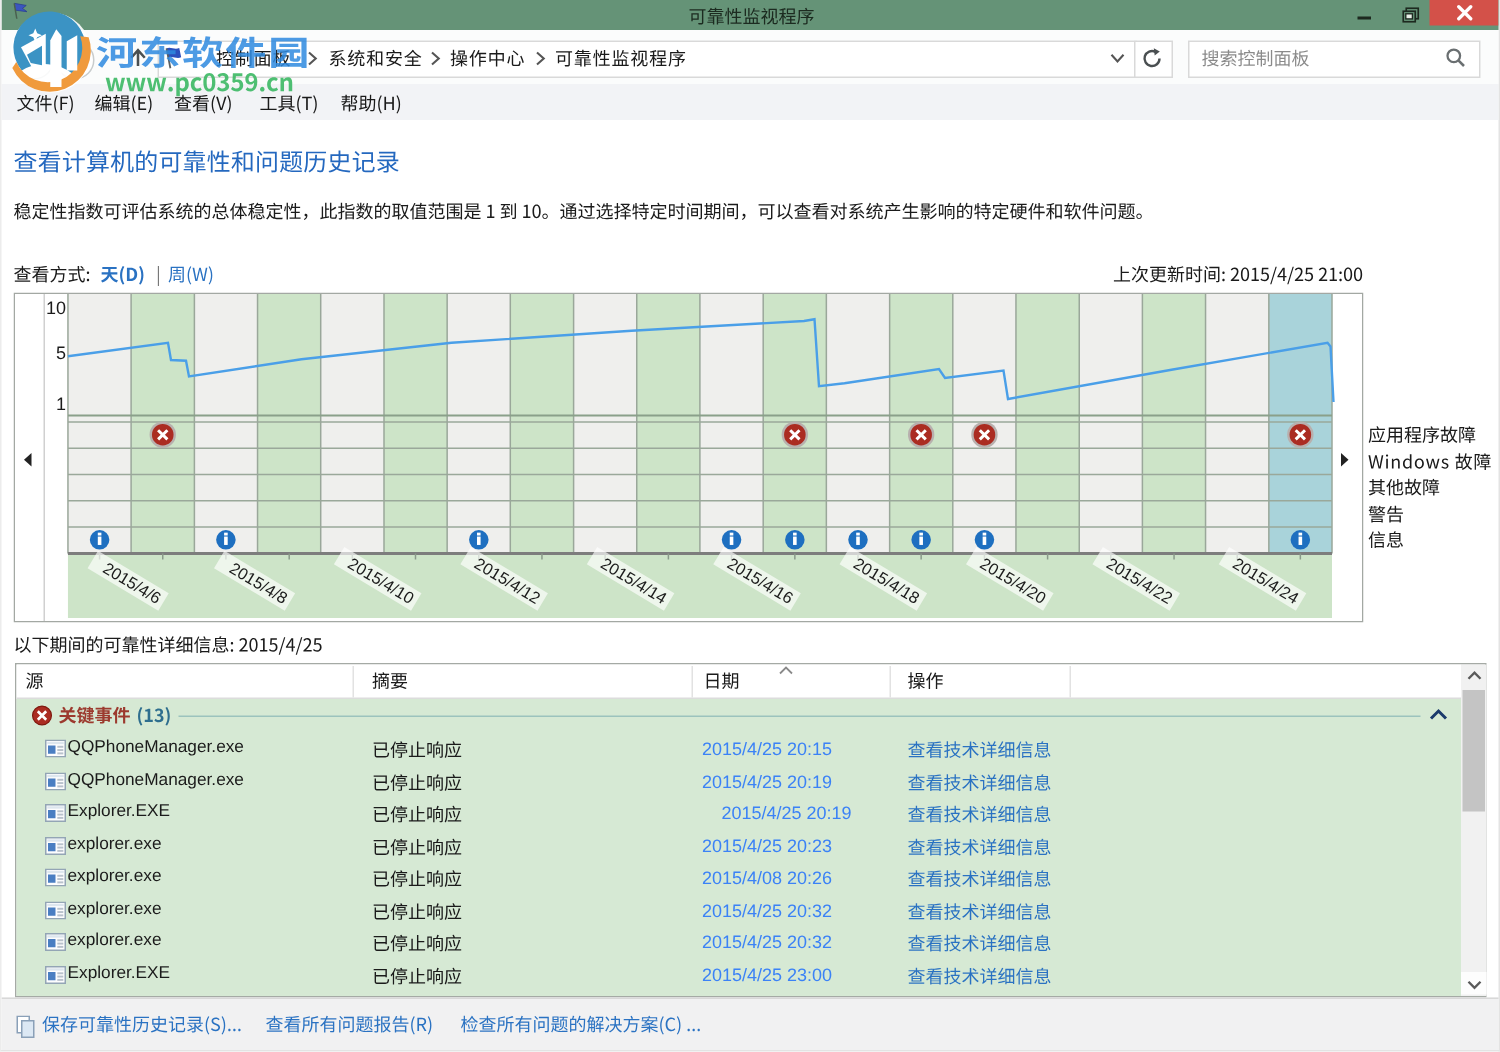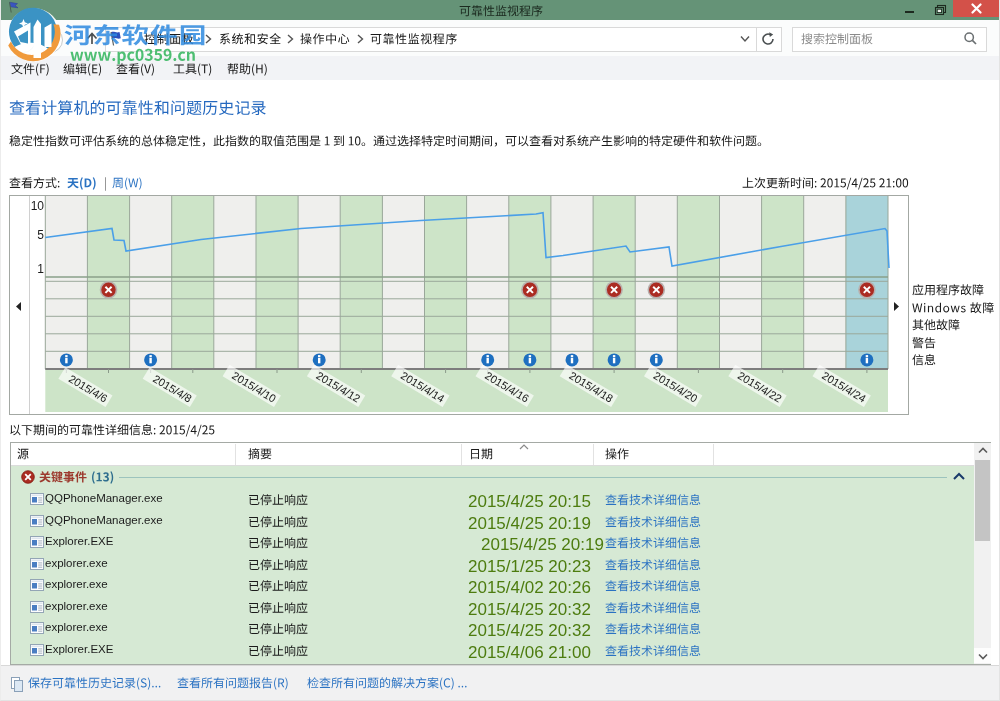--- a/index.html
+++ b/index.html
@@ -1,17 +1,17 @@
 <!DOCTYPE html>
 <html><head><meta charset="utf-8"><style>
 html,body{margin:0;padding:0}
 body{width:1000px;height:701px;position:relative;overflow:hidden;background:#fff;box-sizing:border-box;border-right:1px solid #e3e3e3;border-left:1px solid #ececec;border-bottom:1px solid #e3e3e3;
  font-family:"Liberation Sans",sans-serif;-webkit-font-smoothing:antialiased}
 .a{position:absolute}
-.t{font-size:17px;color:#4d7c0f}
+.t{font-size:12px;color:#3b82f6}
 </style></head><body>
 <div class="a" style="left:0;top:0;width:1000px;height:20px;background:#659377"></div>
 <svg class="a" style="left:7px;top:1px" width="13" height="13" viewBox="0 0 13 13">
 <path d="M1.5 1.2 L9.5 2.6 L7 4.6 L10 6.8 L2.2 5.8" fill="#3a55c0" stroke="#2a3f8f" stroke-width="0.5"></path>
 <line x1="1.5" y1="1.2" x2="3.2" y2="11.5" stroke="#49604f" stroke-width="1"></line>
   </svg>
 <div style="position:absolute;left:458.0px;top:4px;"><svg width="84.0" height="15" viewBox="0 0 84.0 15" style="overflow:visible">
       <g fill="#1c2b20" transform="translate(0,11.32) scale(0.012000,-0.012000)">
         <use href="#g53EF" x="0"></use>
         <use href="#g9760" x="1000"></use>
@@ -687,21 +687,21 @@
 <div class="a" style="left:44px;top:556.5px;font-size:11.5px;color:#1b1b1b">explorer.exe</div>
 <div style="position:absolute;left:247px;top:557.5px;"><svg width="60.0" height="15" viewBox="0 0 60.0 15" style="overflow:visible">
       <g fill="#1b1b1b" transform="translate(0,11.32) scale(0.012000,-0.012000)">
         <use href="#g5DF2" x="0"></use>
         <use href="#g505C" x="1000"></use>
         <use href="#g6B62" x="2000"></use>
         <use href="#g54CD" x="3000"></use>
         <use href="#g5E94" x="4000"></use>
       </g>
     </svg></div>
-<div class="a t" style="left:467px;top:556.5px">2015/1/25 20:23</div>
+<div class="a t" style="left:467px;top:556.5px">2015/4/25 20:23</div>
 <div style="position:absolute;left:604px;top:557.5px;"><svg width="96.0" height="15" viewBox="0 0 96.0 15" style="overflow:visible">
       <g fill="#2a72c2" transform="translate(0,11.32) scale(0.012000,-0.012000)">
         <use href="#g67E5" x="0"></use>
         <use href="#g770B" x="1000"></use>
         <use href="#g6280" x="2000"></use>
         <use href="#g672F" x="3000"></use>
         <use href="#g8BE6" x="4000"></use>
         <use href="#g7EC6" x="5000"></use>
         <use href="#g4FE1" x="6000"></use>
         <use href="#g606F" x="7000"></use>
@@ -718,21 +718,21 @@
 <div class="a" style="left:44px;top:578.0px;font-size:11.5px;color:#1b1b1b">explorer.exe</div>
 <div style="position:absolute;left:247px;top:579.0px;"><svg width="60.0" height="15" viewBox="0 0 60.0 15" style="overflow:visible">
       <g fill="#1b1b1b" transform="translate(0,11.32) scale(0.012000,-0.012000)">
         <use href="#g5DF2" x="0"></use>
         <use href="#g505C" x="1000"></use>
         <use href="#g6B62" x="2000"></use>
         <use href="#g54CD" x="3000"></use>
         <use href="#g5E94" x="4000"></use>
       </g>
     </svg></div>
-<div class="a t" style="left:467px;top:578.0px">2015/4/02 20:26</div>
+<div class="a t" style="left:467px;top:578.0px">2015/4/08 20:26</div>
 <div style="position:absolute;left:604px;top:579.0px;"><svg width="96.0" height="15" viewBox="0 0 96.0 15" style="overflow:visible">
       <g fill="#2a72c2" transform="translate(0,11.32) scale(0.012000,-0.012000)">
         <use href="#g67E5" x="0"></use>
         <use href="#g770B" x="1000"></use>
         <use href="#g6280" x="2000"></use>
         <use href="#g672F" x="3000"></use>
         <use href="#g8BE6" x="4000"></use>
         <use href="#g7EC6" x="5000"></use>
         <use href="#g4FE1" x="6000"></use>
         <use href="#g606F" x="7000"></use>
@@ -811,21 +811,21 @@
 <div class="a" style="left:44px;top:642.5px;font-size:11.5px;color:#1b1b1b">Explorer.EXE</div>
 <div style="position:absolute;left:247px;top:643.5px;"><svg width="60.0" height="15" viewBox="0 0 60.0 15" style="overflow:visible">
       <g fill="#1b1b1b" transform="translate(0,11.32) scale(0.012000,-0.012000)">
         <use href="#g5DF2" x="0"></use>
         <use href="#g505C" x="1000"></use>
         <use href="#g6B62" x="2000"></use>
         <use href="#g54CD" x="3000"></use>
         <use href="#g5E94" x="4000"></use>
       </g>
     </svg></div>
-<div class="a t" style="left:467px;top:642.5px">2015/4/06 21:00</div>
+<div class="a t" style="left:467px;top:642.5px">2015/4/25 23:00</div>
 <div style="position:absolute;left:604px;top:643.5px;"><svg width="96.0" height="15" viewBox="0 0 96.0 15" style="overflow:visible">
       <g fill="#2a72c2" transform="translate(0,11.32) scale(0.012000,-0.012000)">
         <use href="#g67E5" x="0"></use>
         <use href="#g770B" x="1000"></use>
         <use href="#g6280" x="2000"></use>
         <use href="#g672F" x="3000"></use>
         <use href="#g8BE6" x="4000"></use>
         <use href="#g7EC6" x="5000"></use>
         <use href="#g4FE1" x="6000"></use>
         <use href="#g606F" x="7000"></use>

